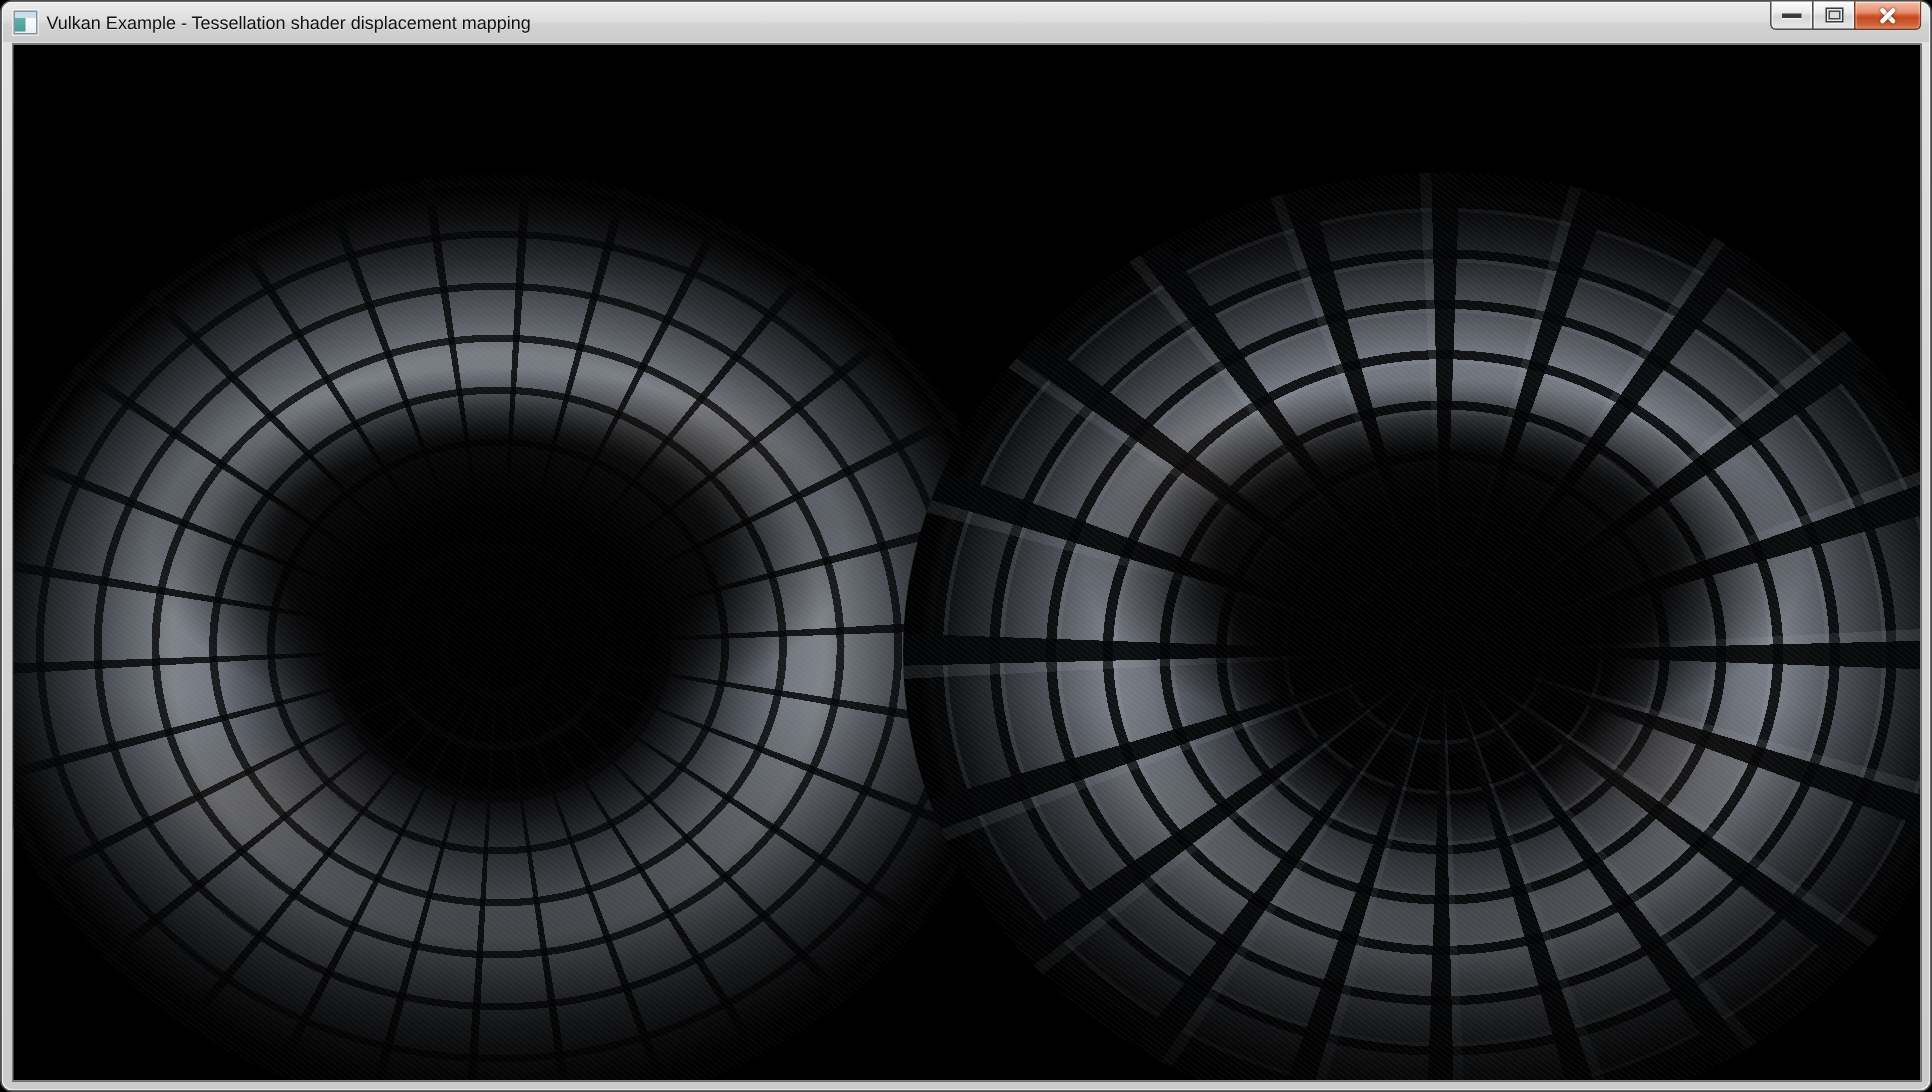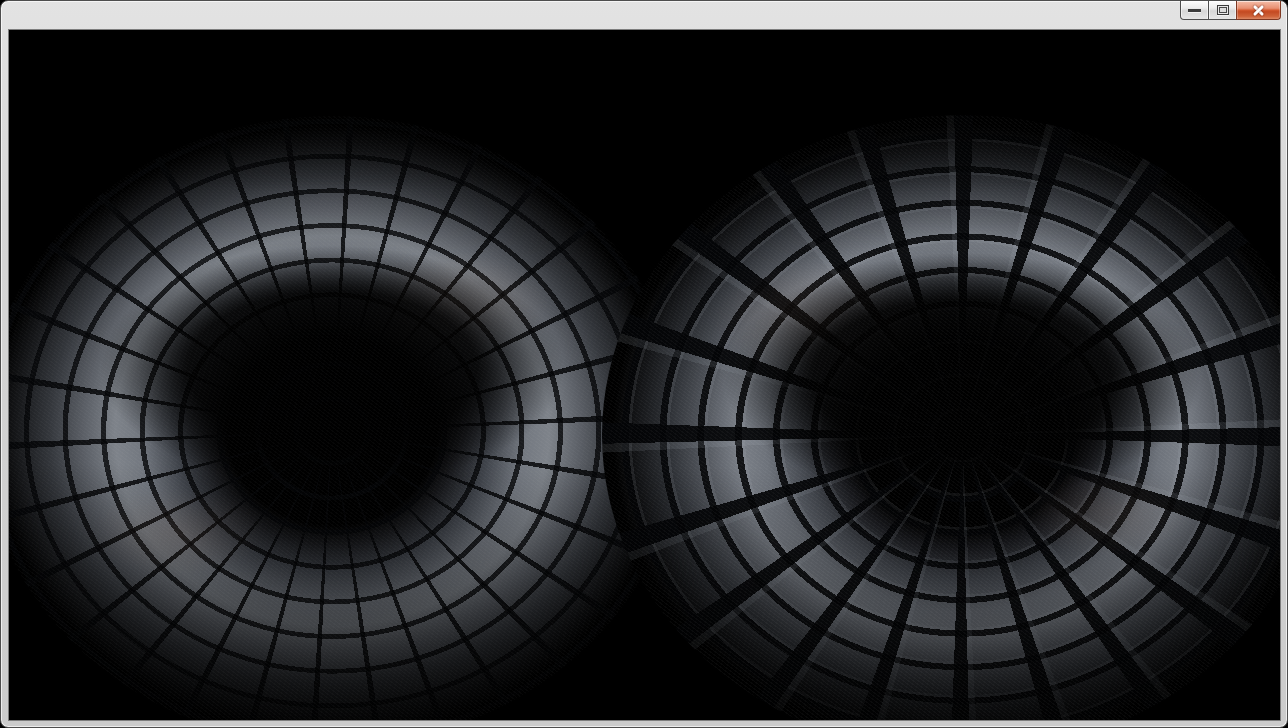--- a/index.html
+++ b/index.html
@@ -175,20 +175,24 @@
       radial-gradient(ellipse closest-side at 50% 50%,
         #000000 0 30%, #1a1b1f 36%, #44484f 45%, #6e737b 55%,
         #7b8088 62%, #565a61 71%, #303338 81%, #121315 91%, #000000 97%);
   }
 </style>
 </head>
 <body>
 
 <div class="window">
 
+  <div class="titlebar">
+    <div class="app-icon"></div>
+    <div class="title-text">Vulkan Example - Tessellation shader displacement mapping</div>
+  </div>
 
   <div class="window-controls">
     <div class="cbtn minimize" aria-label="Minimize">
       <span class="glyph-min"></span>
     </div>
     <div class="cbtn maximize" aria-label="Maximize">
       <span class="glyph-max"></span>
     </div>
     <div class="cbtn close" aria-label="Close">
       <span class="glyph-close"></span>

